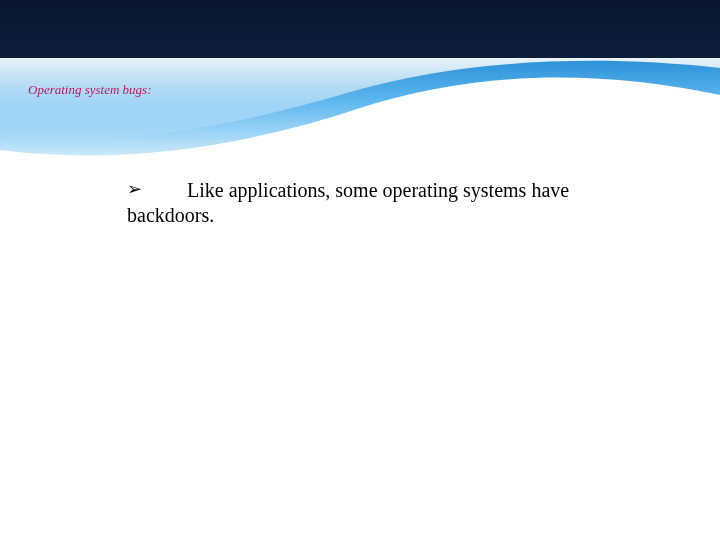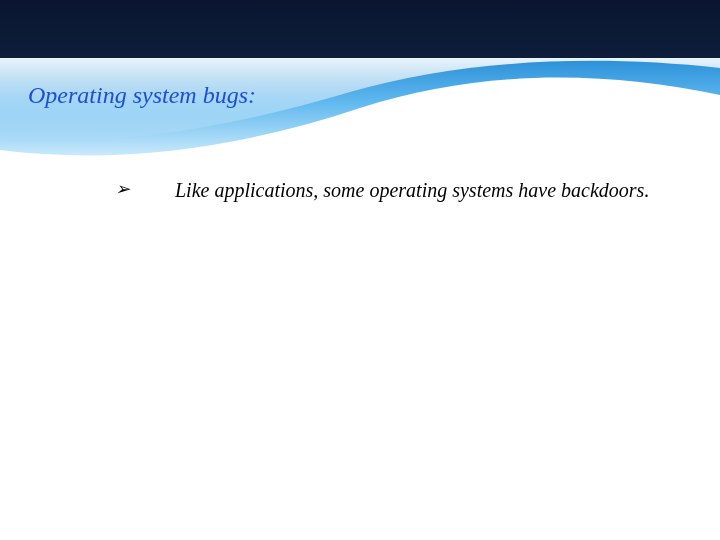--- a/index.html
+++ b/index.html
@@ -23,32 +23,31 @@
   }
   .wave-svg {
     position: absolute;
     top: 0; left: 0;
     width: 720px; height: 170px;
   }
   .title {
     position: absolute;
     top: 82px;
     left: 28px;
-    font-size: 24px;
+    font-size: 13px;
     font-style: italic;
-    color: #1d4ed8;
+    color: #be185d;
     font-family: Georgia, 'Times New Roman', serif;
     z-index: 5;
   }
   .content {
     position: absolute;
     top: 178px;
-    left: 115px;
+    left: 127px;
     right: 60px;
-    font-style: italic;
   }
   .bullet-item {
     margin-bottom: 70px;
     font-size: 20px;
     line-height: 1.25;
     color: #000;
     font-family: Georgia, 'Times New Roman', serif;
   }
   .bullet-marker {
     display: inline-block;

